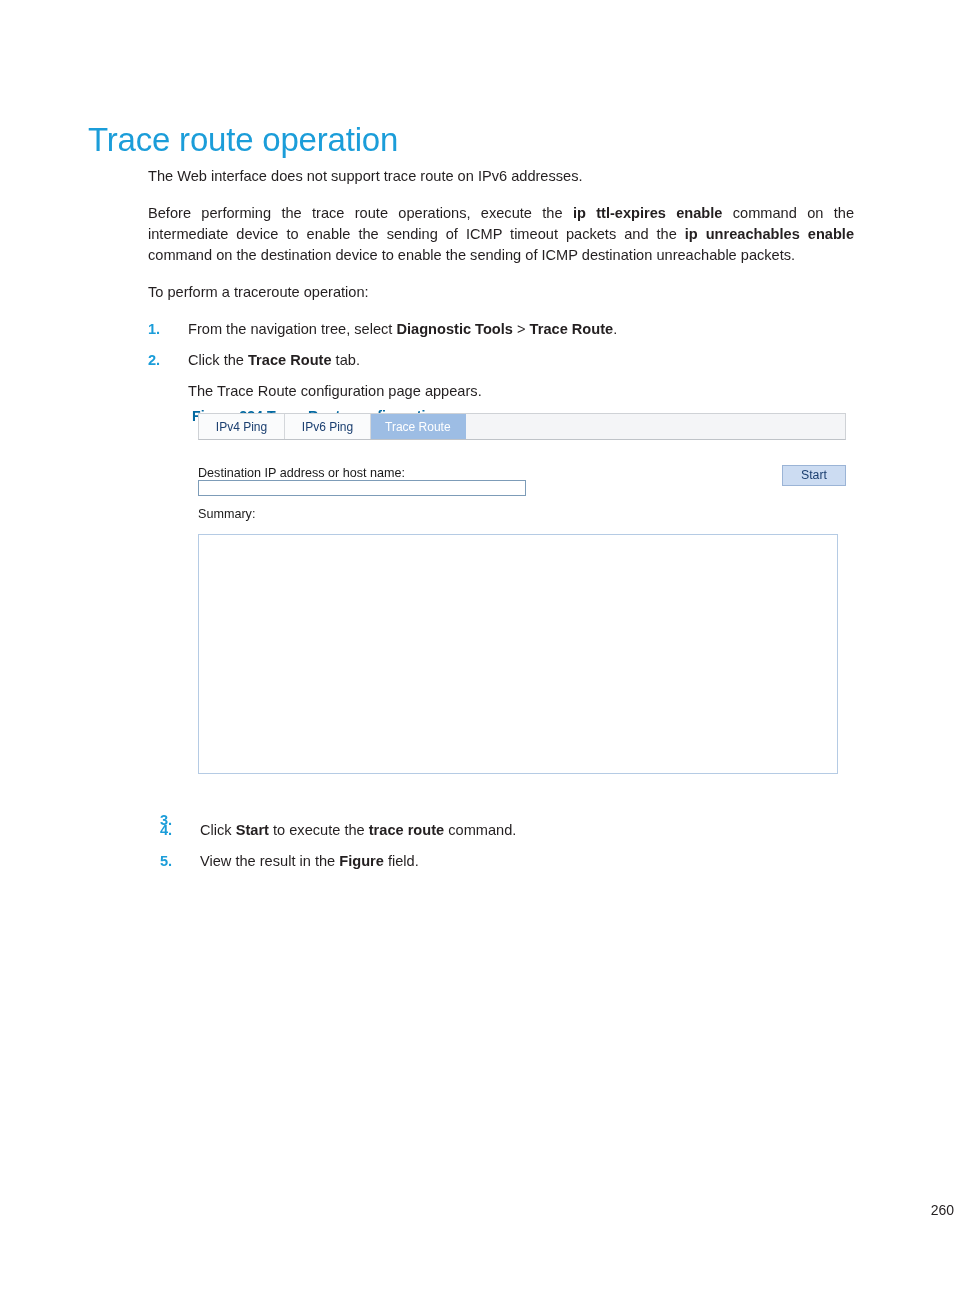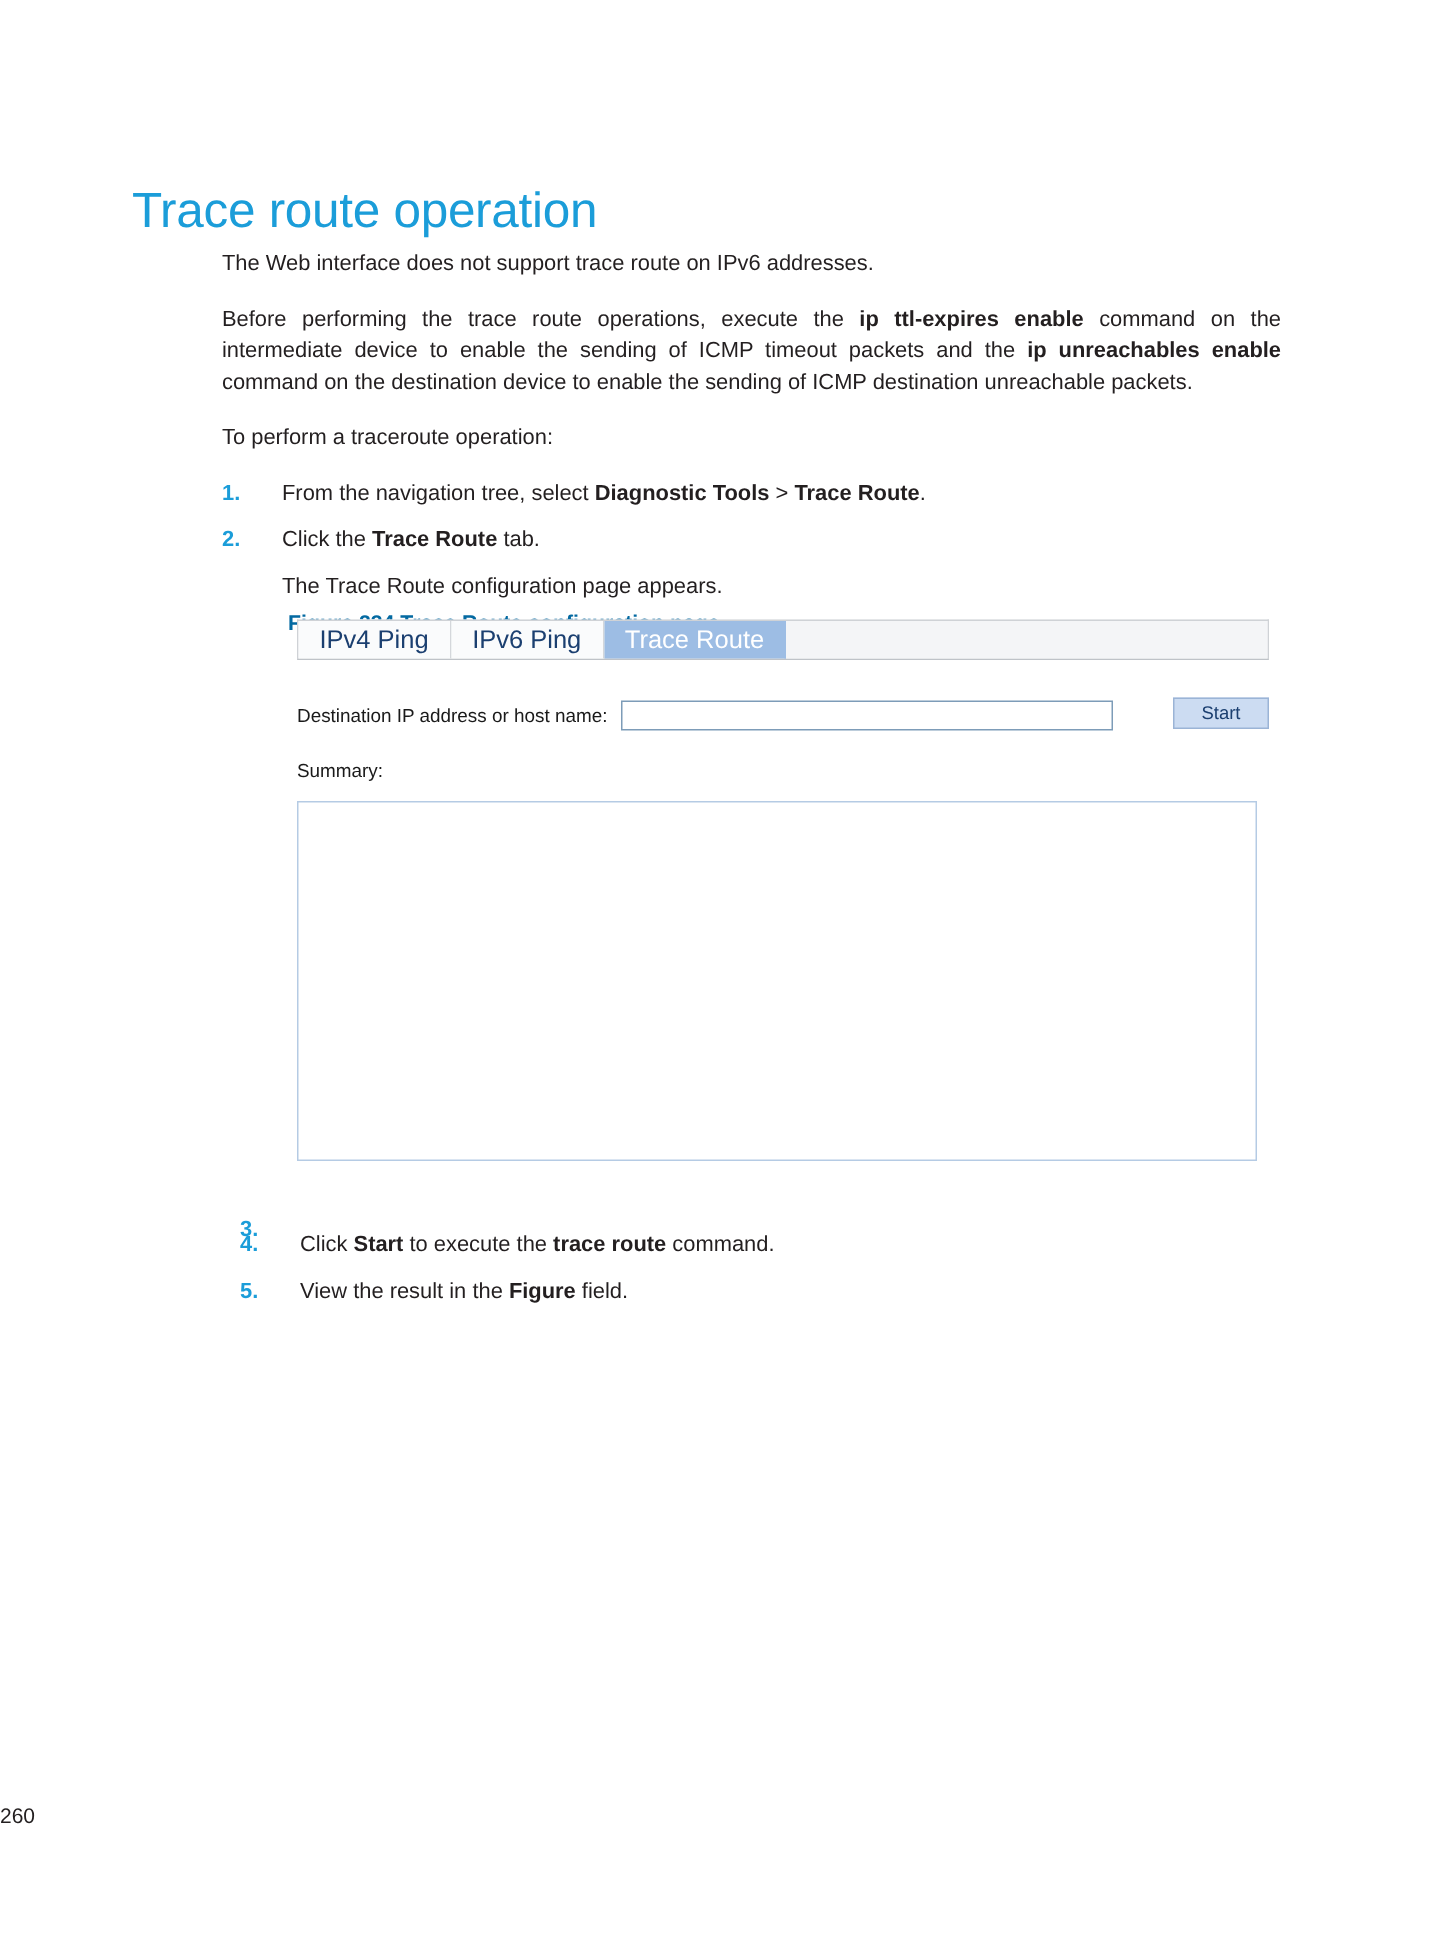--- a/index.html
+++ b/index.html
@@ -111,21 +111,21 @@
     border: 1px solid #cfd2d6;
     border-bottom: 1px solid #bfc3c8;
     box-sizing: border-box;
     display: flex;
     align-items: stretch;
   }
   .tab {
     display: flex;
     align-items: center;
     justify-content: center;
-    font-size: 17px;
+    font-size: 12px;
     color: #1b3f70;
     box-sizing: border-box;
     border-right: 1px solid #d4d7db;
     background: #fafbfc;
     padding: 0 14px;
     min-width: 86px;
   }
   .tab.active {
     background: #9dbde4;
     color: #ffffff;
@@ -135,21 +135,22 @@
     flex: 1 1 auto;
     background: #f4f5f7;
   }
 
   
   .form-row {
     position: relative;
     margin-top: 26px;
     height: 22px;
     display: flex;
-    align-items: center;
+    align-items: flex-start;
+    flex-direction: column;
   }
   .field-label {
     font-size: 12.6px;
     color: #1a1a1a;
     white-space: nowrap;
     margin-right: 9px;
   }
   .text-input {
     width: 328px;
     height: 20px;
@@ -209,21 +210,21 @@
     top: 810px;
     width: 706px;
   }
 
   
   .folio {
     position: absolute;
     left: 0;
     right: 0;
     top: 1202px;
-    text-align: left;
+    text-align: right;
     font-size: 14px;
     color: #231f20;
   }
 </style>
 </head>
 <body>
 
 <div class="page">
 
   <h1 class="page-title">Trace route operation</h1>

